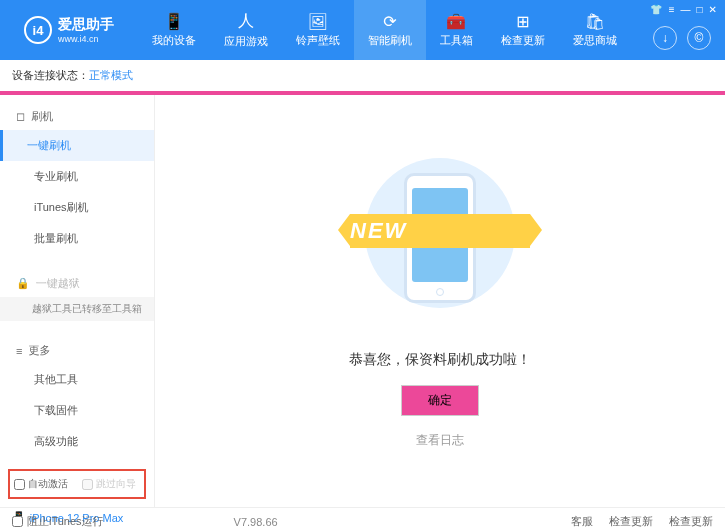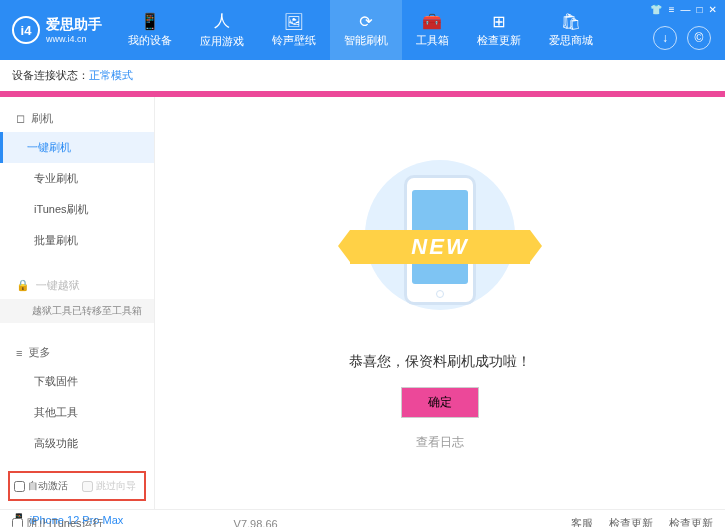--- a/index.html
+++ b/index.html
@@ -1,31 +1,31 @@
 <!DOCTYPE html>
 <html><head>
   <meta charset="utf-8">
   <style>
     * { margin: 0; padding: 0; box-sizing: border-box; font-family: "Microsoft YaHei", Arial, sans-serif; }
     body { width: 725px; height: 527px; overflow: hidden; background: #fff; }
     
     .header { background: #2c8cf4; color: #fff; display: flex; align-items: center; height: 60px; position: relative; }
-    .logo-section { display: flex; align-items: flex-start; padding: 0 12px; }
+    .logo-section { display: flex; align-items: flex-start; padding: 0 24px; }
     .logo-icon { width: 28px; height: 28px; border: 2px solid #fff; border-radius: 50%; display: flex; align-items: center; justify-content: center; font-size: 13px; font-weight: bold; margin-right: 6px; }
     .logo-text { font-size: 14px; font-weight: bold; }
     .logo-url { font-size: 9px; opacity: 0.9; }
     .nav { display: flex; height: 100%; }
     .nav-item { display: flex; flex-direction: column; align-items: center; justify-content: center; padding: 0 14px; font-size: 11px; cursor: pointer; height: 100%; }
     .nav-item.active { background: #4ca0f5; }
     .nav-icon { font-size: 16px; margin-bottom: 2px; }
     .header-right { position: absolute; top: 4px; right: 8px; display: flex; gap: 6px; font-size: 10px; align-items: center; }
     .header-right-bottom { position: absolute; bottom: 10px; right: 14px; display: flex; gap: 10px; }
     .circle-btn { width: 24px; height: 24px; border: 1.5px solid rgba(255,255,255,0.7); border-radius: 50%; display: flex; align-items: center; justify-content: center; font-size: 12px; cursor: pointer; }
     
-    .status-bar { padding: 8px 12px; font-size: 11px; color: #333; border-bottom: 6px solid #ec4899; }
+    .status-bar { padding: 8px 12px; font-size: 11px; color: #333; border-bottom: 4px solid #ec4899; }
     .status-val { color: #2c8cf4; }
     
     .body { display: flex; height: 412px; }
     .sidebar { width: 155px; border-right: 1px solid #eee; display: flex; flex-direction: column; }
     .side-section { padding: 8px 0; }
     .side-heading { display: flex; align-items: center; padding: 6px 16px; font-size: 11px; color: #666; gap: 6px; }
     .side-item { padding: 8px 10px 8px 34px; font-size: 11px; color: #555; cursor: pointer; }
     .side-item.active { background: #eaf3fe; color: #2c8cf4; border-left: 3px solid #2c8cf4; padding-left: 24px; }
     .side-group2 { background: #f5f5f5; padding: 5px 10px 5px 30px; font-size: 10px; color: #888; text-align: center; }
     .lock-heading { color: #bbb; }
@@ -38,21 +38,21 @@
     .device-info { padding: 8px 12px; font-size: 11px; }
     .device-name { color: #2c8cf4; display: flex; align-items: center; gap: 4px; }
     .device-storage { display: inline-block; border: 1px solid #ccc; padding: 0 4px; font-size: 9px; color: #666; margin-top: 3px; }
     
     .main { flex: 1; display: flex; flex-direction: column; align-items: center; justify-content: center; }
     .illustration { position: relative; width: 160px; height: 180px; }
     .circle-bg { position: absolute; width: 150px; height: 150px; border-radius: 50%; background: #e3f1fe; top: 5px; left: 5px; }
     .phone { position: absolute; width: 72px; height: 130px; background: #fff; border: 3px solid #d3e3f4; border-radius: 10px; top: 20px; left: 44px; }
     .phone-screen { position: absolute; top: 12px; left: 5px; right: 5px; bottom: 18px; background: #7ec4f3; border-radius: 3px; }
     .phone-home { position: absolute; bottom: 4px; left: 50%; transform: translateX(-50%); width: 8px; height: 8px; border: 1.5px solid #d3e3f4; border-radius: 50%; }
-    .new-banner { position: absolute; top: 75px; left: -10px; right: -10px; background: #ffd146; color: #fff; font-weight: bold; font-size: 22px; text-align: center; padding: 4px 0; font-style: italic; letter-spacing: 2px; }
+    .new-banner { position: absolute; top: 61px; left: -10px; right: -10px; background: #ffd146; color: #fff; font-weight: bold; font-size: 22px; padding: 4px 0; font-style: italic; letter-spacing: 2px; }
     .new-banner::before, .new-banner::after { content: ''; position: absolute; top: 0; width: 0; height: 0; border-top: 16px solid transparent; border-bottom: 16px solid transparent; }
     .new-banner::before { left: -12px; border-right: 12px solid #ffd146; }
     .new-banner::after { right: -12px; border-left: 12px solid #ffd146; }
     
     .success-text { font-size: 14px; color: #333; margin-top: 18px; }
     .confirm-btn { margin-top: 16px; padding: 6px 26px; border: 1px solid #ccc; background: #ec4899; font-size: 12px; cursor: pointer; }
     .log-link { margin-top: 16px; font-size: 12px; color: #999; cursor: pointer; }
     
     .footer { border-top: 1px solid #eee; height: 28px; display: flex; align-items: center; padding: 0 12px; font-size: 11px; color: #666; }
     .footer-left { display: flex; align-items: center; gap: 4px; }
@@ -136,22 +136,22 @@
           <span>🔒</span>
           <span>一键越狱</span>
         </div>
       <div class="side-group2">越狱工具已转移至工具箱</div>
     </div>
     <div class="side-section">
       <div class="side-heading">
           <span>≡</span>
           <span>更多</span>
         </div>
+      <div class="side-item">其他工具</div>
       <div class="side-item">下载固件</div>
-      <div class="side-item">其他工具</div>
       <div class="side-item">高级功能</div>
     </div>
     <div class="checkbox-row">
       <label class="cb">
           <input type="checkbox" style="">
           <span>自动激活</span>
         </label>
       <label class="cb disabled">
           <input type="checkbox" disabled="" style="">
           <span>跳过向导</span>

